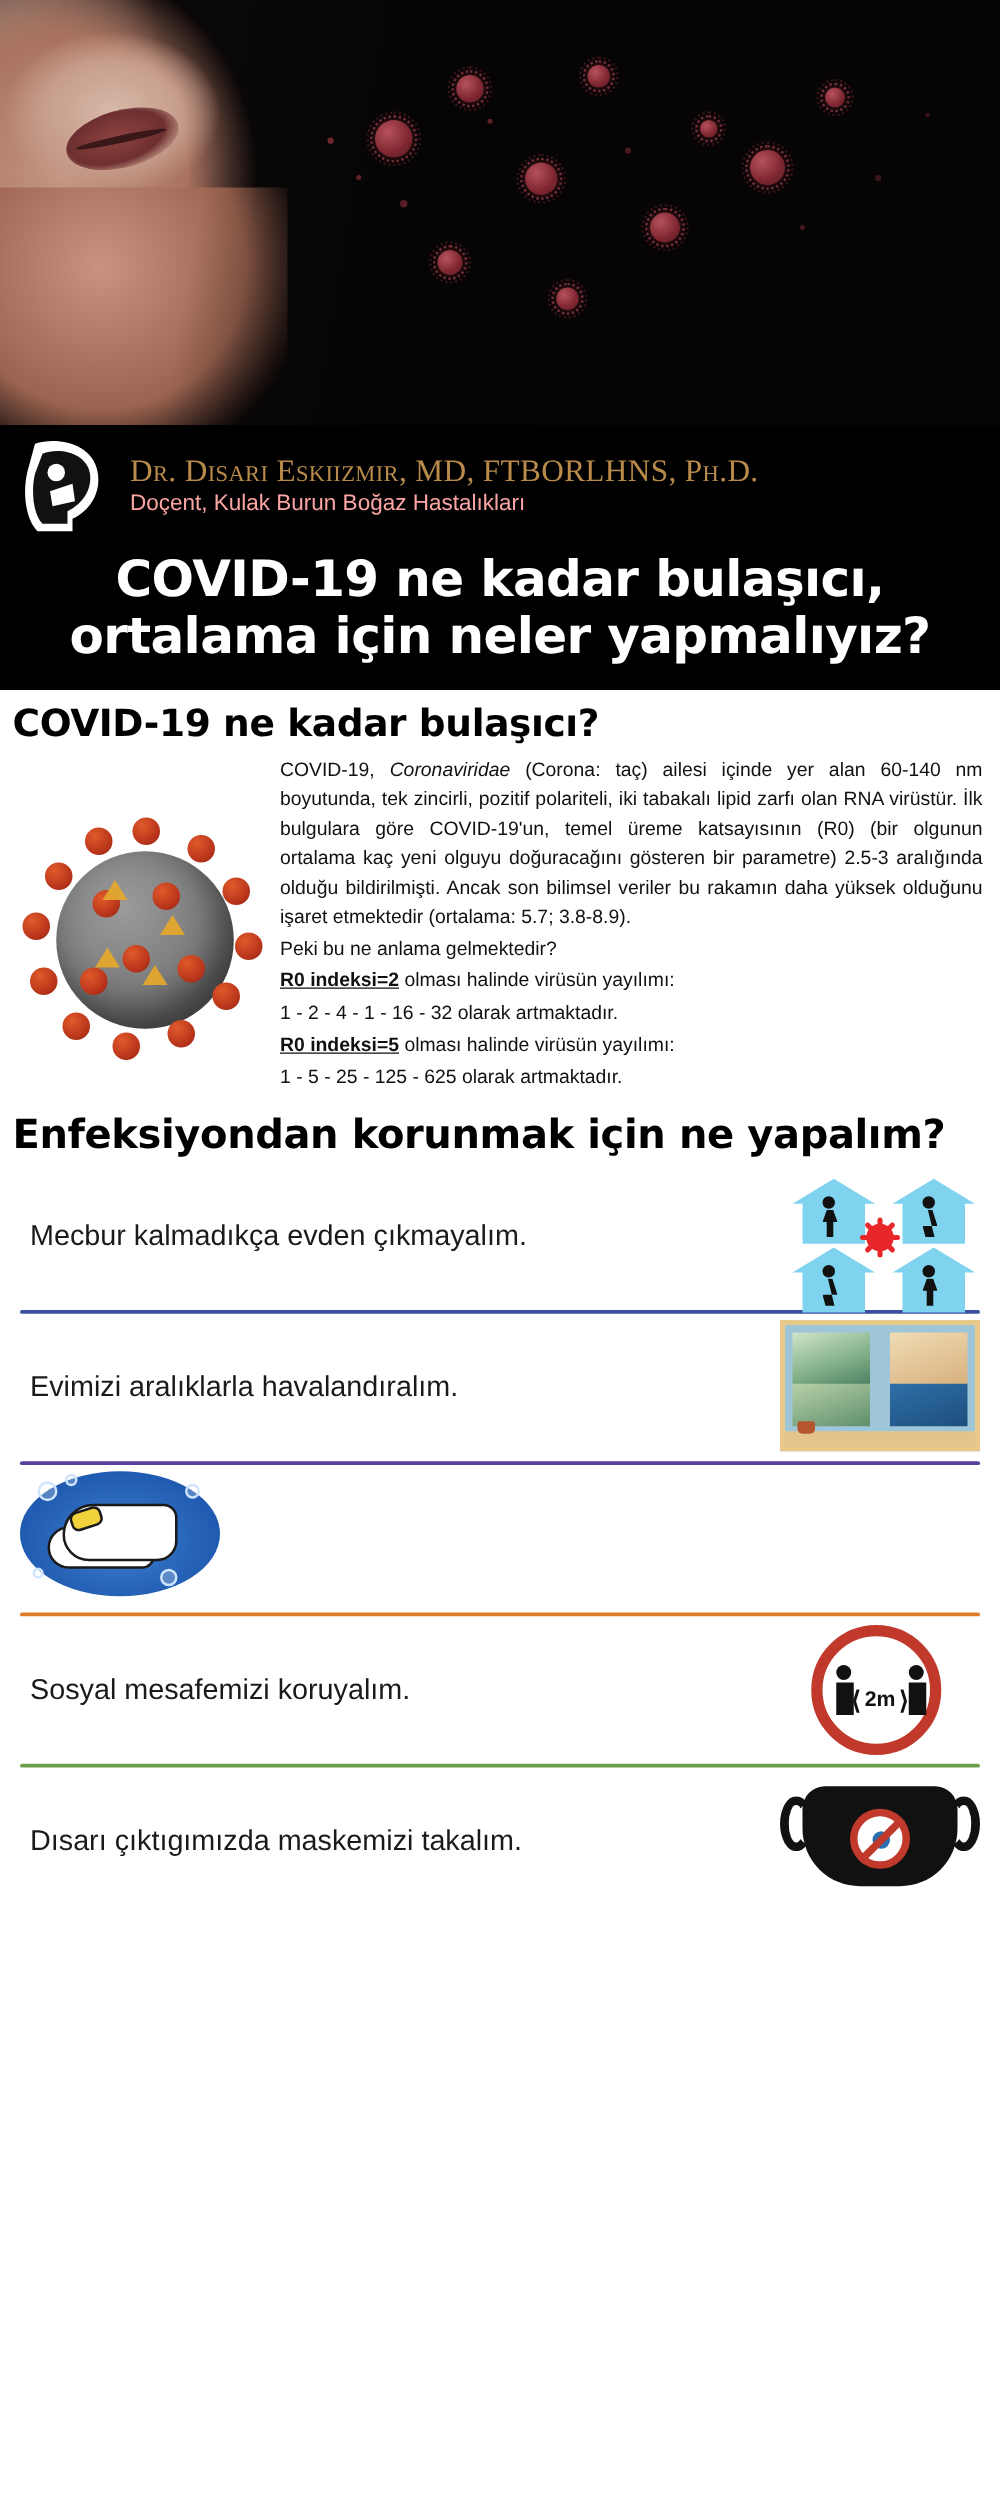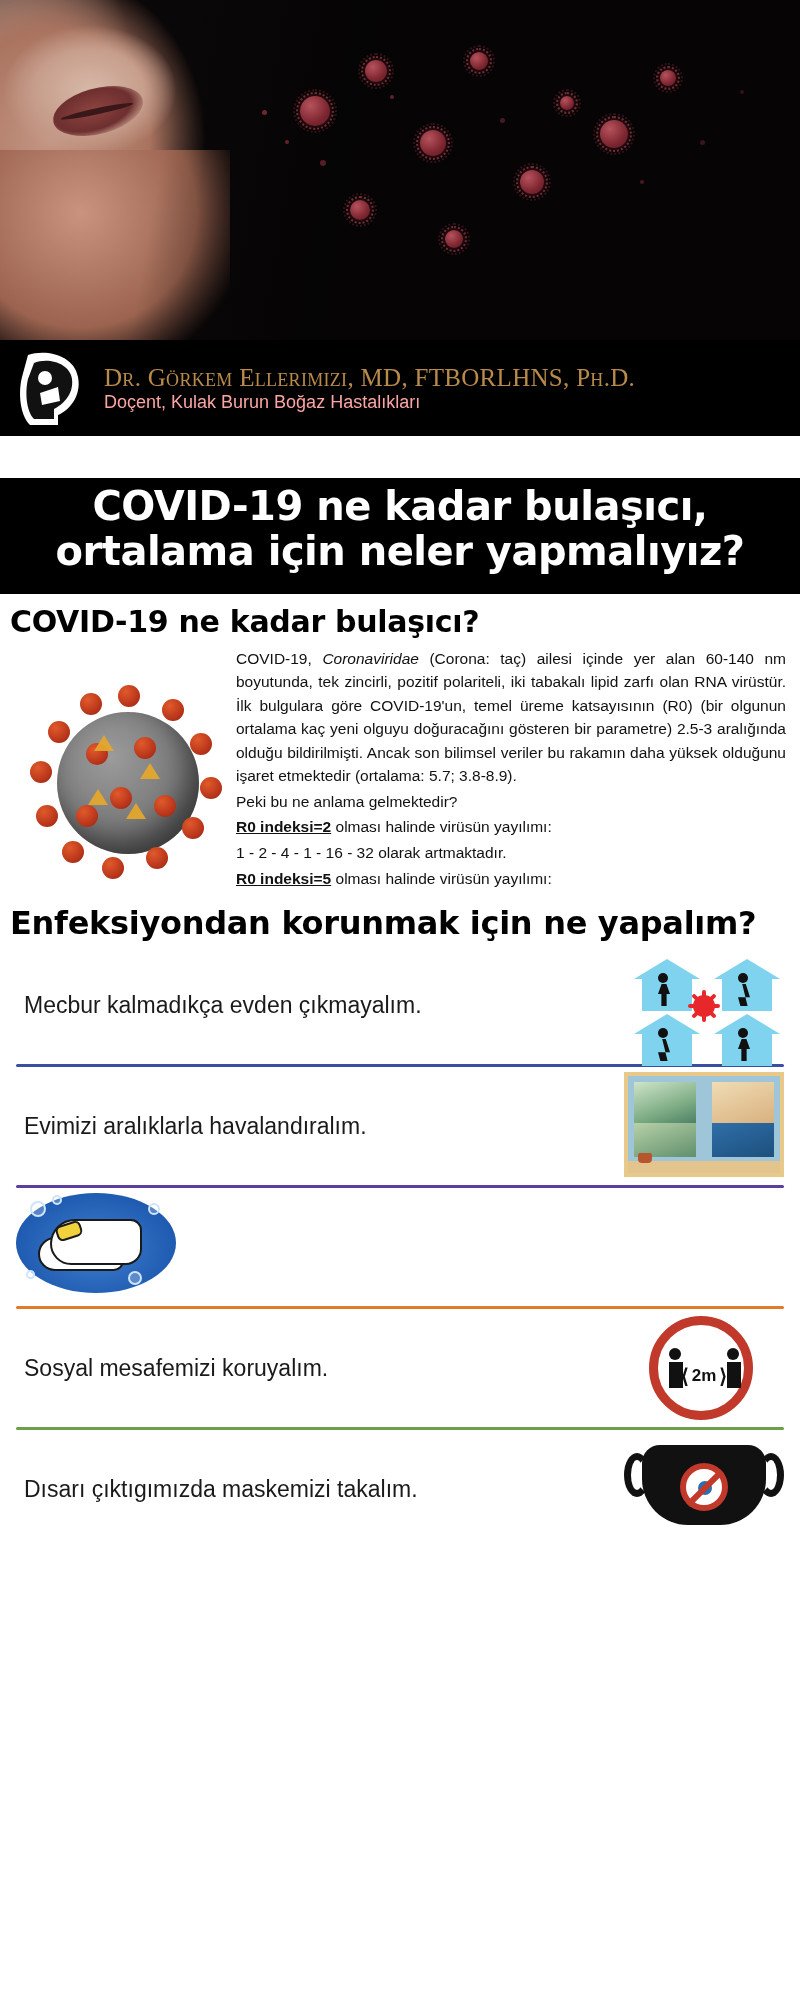--- a/index.html
+++ b/index.html
@@ -103,21 +103,20 @@
     color: #fca5a5;
     white-space: nowrap;
   }
 
   
   .title-block {
     background: #000;
     color: #fff;
     padding: 6px 10px 20px 10px;
     text-align: center;
-    margin-top: 42px;
   }
   .title-line {
     font-family: "DejaVu Sans", sans-serif;
     font-weight: bold;
     font-size: 40px;
     line-height: 1.12;
     letter-spacing: -0.5px;
   }
 
   
@@ -127,23 +126,22 @@
     font-size: 30px;
     padding: 10px 0 4px 10px;
     color: #000;
     letter-spacing: -0.3px;
   }
   .sec-h.second { font-size: 32px; padding-top: 6px; }
 
   
   .intro {
     display: flex;
-    align-items: flex-end;
+    align-items: center;
     padding: 2px 14px 6px 10px;
-    margin-left: 12px;
   }
   .virus-img {
     flex: 0 0 auto;
     width: 210px;
     height: 215px;
     position: relative;
     margin-right: 4px;
     margin-top: 28px;
   }
   .virus-core {
@@ -296,21 +294,21 @@
   <div class="author">
     <div class="author-logo">
       <svg viewBox="0 0 76 78" width="76" height="78" aria-hidden="true">
         <path d="M14 6 C32 0, 60 6, 64 28 C68 48, 54 62, 44 66 L44 76 L16 76 C6 66, 4 44, 8 28 Z" fill="#ffffff"></path>
         <path d="M20 14 C34 8, 56 14, 58 30 C60 46, 48 56, 40 60 L40 70 L20 70 C12 62, 11 42, 14 30 Z" fill="#111111"></path>
         <circle cx="31" cy="29" r="7" fill="#ffffff"></circle>
         <path d="M26 44 L44 38 L46 52 L28 56 Z" fill="#ffffff"></path>
       </svg>
     </div>
     <div class="author-text">
-      <div class="author-name">Dr. Görkem Ellerimizi, MD, FTBORLHNS, Ph.D.</div>
+      <div class="author-name">Dr. Dısarı Eskiizmir, MD, FTBORLHNS, Ph.D.</div>
       <div class="author-sub">Doçent, Kulak Burun Boğaz Hastalıkları</div>
     </div>
   </div>
 
   <div class="title-block">
     <div class="title-line">COVID-19 ne kadar bulaşıcı,</div>
     <div class="title-line">ortalama için neler yapmalıyız?</div>
   </div>
 
   <div class="sec-h">COVID-19 ne kadar bulaşıcı?</div>
@@ -346,20 +344,21 @@
         <span>COVID-19, </span><span class="ital">Coronaviridae</span><span> (Corona: taç) ailesi içinde yer alan 60-140 nm boyutunda, tek zincirli, pozitif polariteli, iki tabakalı lipid zarfı olan RNA virüstür. İlk bulgulara göre COVID-19'un, temel üreme katsayısının (R0) (bir olgunun ortalama kaç yeni olguyu doğuracağını gösteren bir parametre) 2.5-3 aralığında olduğu bildirilmişti. Ancak son bilimsel veriler bu rakamın daha yüksek olduğunu işaret etmektedir (ortalama: 5.7; 3.8-8.9).</span>
       </p>
       <p class="q-line">Peki bu ne anlama gelmektedir?</p>
       <p class="r0-line">
         <u>R0 indeksi=2</u><span> olması halinde virüsün yayılımı:</span>
       </p>
       <p class="r0-seq">1 - 2 - 4 - 1 - 16 - 32  olarak artmaktadır.</p>
       <p class="r0-line">
         <u>R0 indeksi=5</u><span> olması halinde virüsün yayılımı:</span>
       </p>
+      <p class="r0-seq">1 - 5 - 25 - 125 - 625  olarak artmaktadır.</p>
     </div>
   </div>
 
   <div class="sec-h second">Enfeksiyondan korunmak için ne yapalım?</div>
 
   <div class="advice">
 
     <div class="advice-row">
       <div class="advice-text">Mecbur kalmadıkça evden çıkmayalım.</div>
       <div class="advice-figure">

